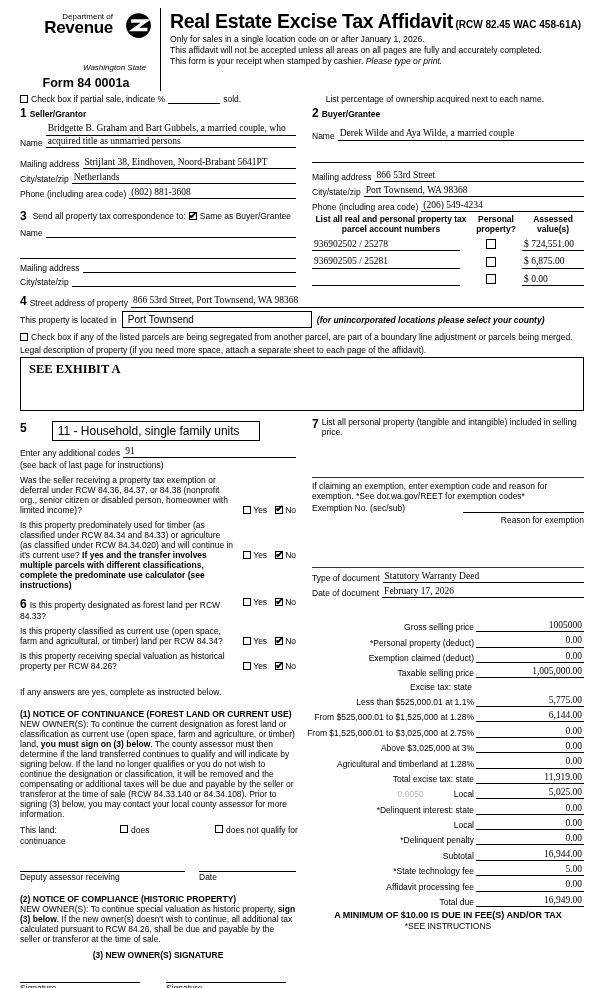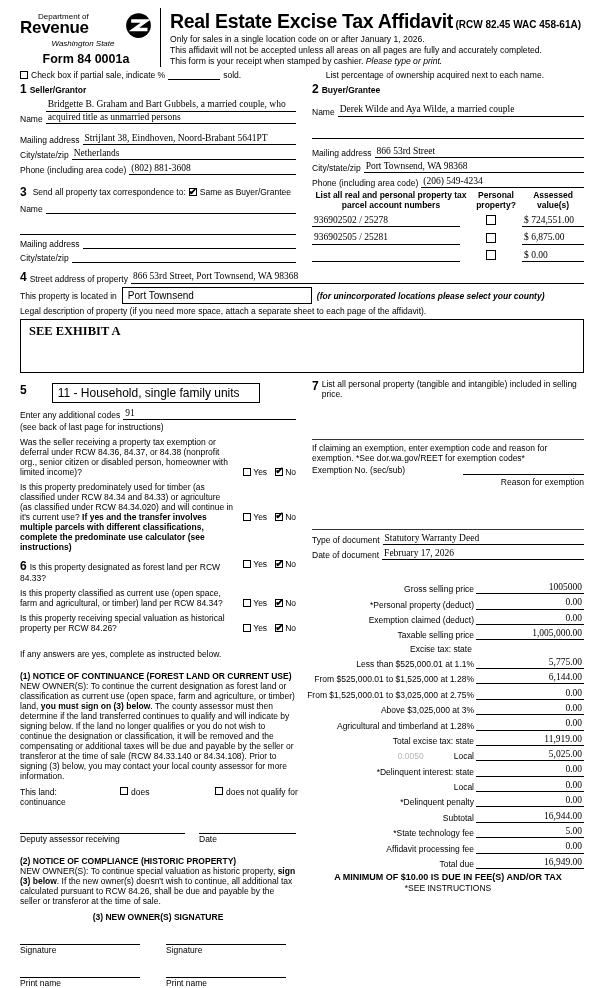--- a/index.html
+++ b/index.html
@@ -6,21 +6,21 @@
   body {
     margin: 0; width: 600px; height: 988px; background: #fff; color: #000;
     font-family: "Liberation Sans", sans-serif; font-size: 8.5px; line-height: 1.18;
     overflow: hidden;
   }
   .page { width: 600px; height: 988px; padding: 8px 16px 0 20px; position: relative; }
 
   
   .hd { display: flex; margin-bottom: 2px; }
   .hd-left { width: 132px; padding-top: 4px; }
-  .logo-row { display: flex; justify-content: space-between; align-items: flex-start; gap: 2px; }
+  .logo-row { display: flex; justify-content: flex-end; align-items: flex-start; gap: 12px; }
   .logo-text { text-align: right; }
   .dept { font-size: 8px; }
   .rev { font-size: 17px; font-weight: bold; letter-spacing: -0.3px; margin-top: -3px; }
   .wa { font-style: italic; font-size: 8px; }
   .formno { font-weight: bold; font-size: 12.5px; margin-top: 4px; text-align: center; }
   .hd-right { border-left: 1.5px solid #000; margin-left: 8px; padding-left: 9px; flex: 1; padding-top: 2px; }
   .title { font-size: 19.5px; font-weight: bold; letter-spacing: -0.3px; white-space: nowrap; }
   .title-code { font-size: 10px; font-weight: bold; }
   .hnote { font-size: 8.6px; margin-top: 1px; }
 
@@ -103,21 +103,21 @@
       <div class="logo-row">
         <div class="logo-text">
           <div class="dept">Department of</div>
           <div class="rev">Revenue</div>
         </div>
         <svg width="27" height="27" viewBox="0 0 24 24">
           <circle cx="12" cy="12" r="11" fill="#000"></circle>
           <path d="M5.5 8 L18.5 8 L8 15.5 L20 15.5" stroke="#fff" stroke-width="3" fill="none"></path>
         </svg>
       </div>
-      <div class="wa" style="text-align:center;padding-right:6px;">Washington State</div>
+      <div class="wa" style="text-align:right;padding-right:6px;margin-top:24px;">Washington State</div>
       <div class="formno">Form 84 0001a</div>
     </div>
     <div class="hd-right">
       <div>
         <span class="title">Real Estate Excise Tax Affidavit</span>
         <span class="title-code">(RCW 82.45 WAC 458-61A)</span>
       </div>
       <div class="hnote">Only for sales in a single location code on or after January 1, 2026.</div>
       <div class="hnote">This affidavit will not be accepted unless all areas on all pages are fully and accurately completed.</div>
       <div class="hnote"><span>This form is your receipt when stamped by cashier. </span><i>Please type or print.</i></div>
@@ -248,20 +248,24 @@
     <div class="fr" style="margin-top:0;">
       <span class="n">4</span>
       <span class="lbl">Street address of property</span>
       <span class="fill sv">866 53rd Street, Port Townsend, WA 98368</span>
     </div>
     <div class="locrow">
       <span>This property is located in</span>
       <span class="locbox">Port Townsend</span>
       <span class="locnote">(for unincorporated locations please select your county)</span>
     </div>
+    <div class="segrow" style="display:flex;gap:3px;align-items:center;margin-top:4px;">
+      <span class="cb"></span>
+      <span>Check box if any of the listed parcels are being segregated from another parcel, are part of a boundary line adjustment or parcels being merged.</span>
+    </div>
     <div style="margin-top:2px;">Legal description of property (if you need more space, attach a separate sheet to each page of the affidavit).</div>
     <div class="legalbox">SEE EXHIBIT A</div>
   </div>
 
   <div class="twocol" style="margin-top:6px;">
 
     <div class="col-l">
       <div class="s5head">
         <span class="n">5</span>
         <span class="usebox">11 - Household, single family units</span>

